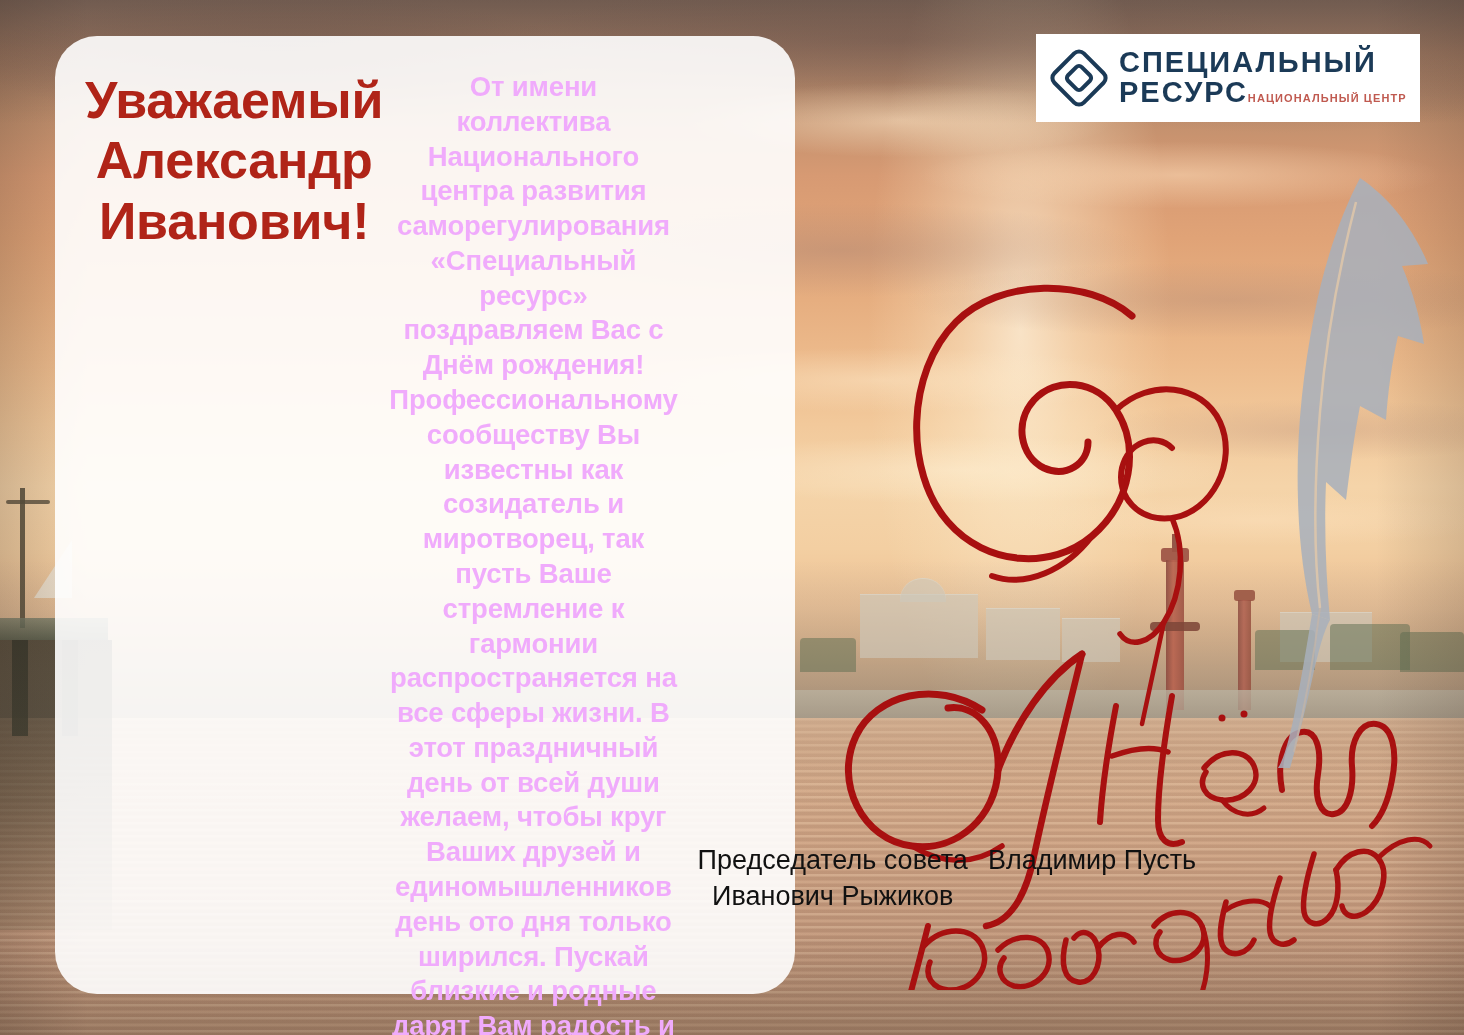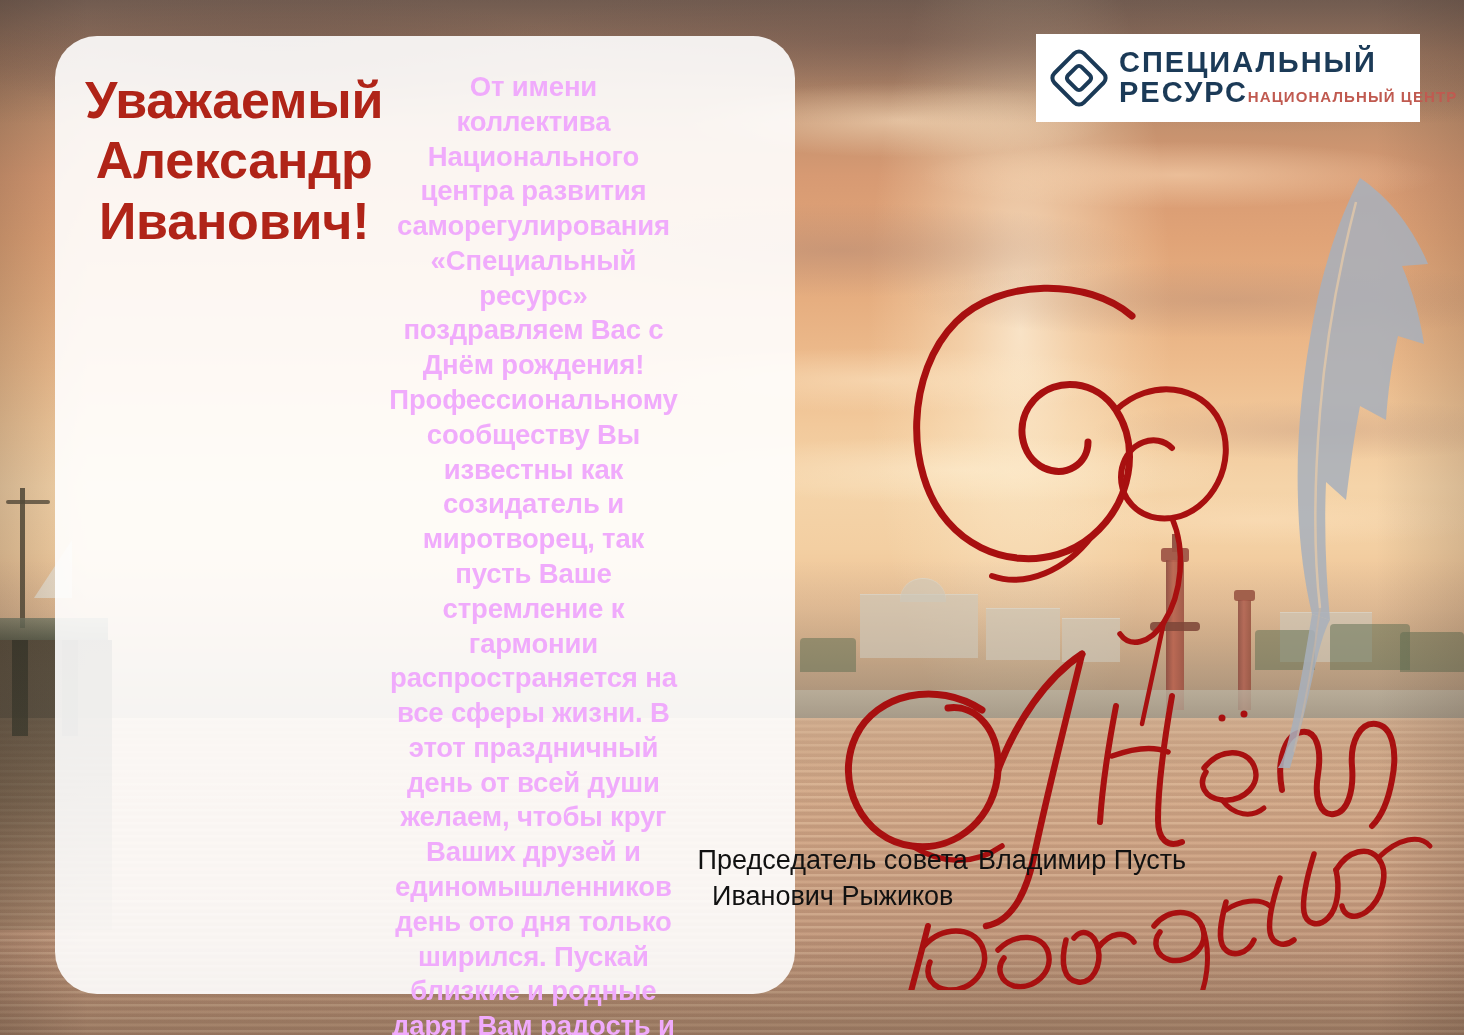--- a/index.html
+++ b/index.html
@@ -226,21 +226,21 @@
     font-weight:600;
     letter-spacing:-0.15px;
     padding:0 6px;
   }
 
   .signatures {
     margin-top:auto;
     padding:0 14px 70px;
     display:flex;
     justify-content:center;
-    gap:10px;
+    gap:20px;
   }
   .sig-block { text-align:center; flex:0 0 auto; }
   .sig-role, .sig-name {
     color:#111;
     font-size:27px;
     line-height:1.34;
     font-weight:400;
     white-space:nowrap;
   }
 
@@ -266,21 +266,21 @@
   .logo-line2row { display:flex; align-items:baseline; gap:0; }
   .logo-line2 {
     color:#1b3a57;
     font-size:29px;
     font-weight:bold;
     letter-spacing:2.0px;
     line-height:1.02;
   }
   .logo-sub {
     color:#c05a50;
-    font-size:15px;
+    font-size:11px;
     font-weight:bold;
     letter-spacing:1.1px;
     white-space:nowrap;
   }
 
   
   #script-greeting {
     position:absolute;
     left:820px; top:250px;
     width:620px; height:740px;

